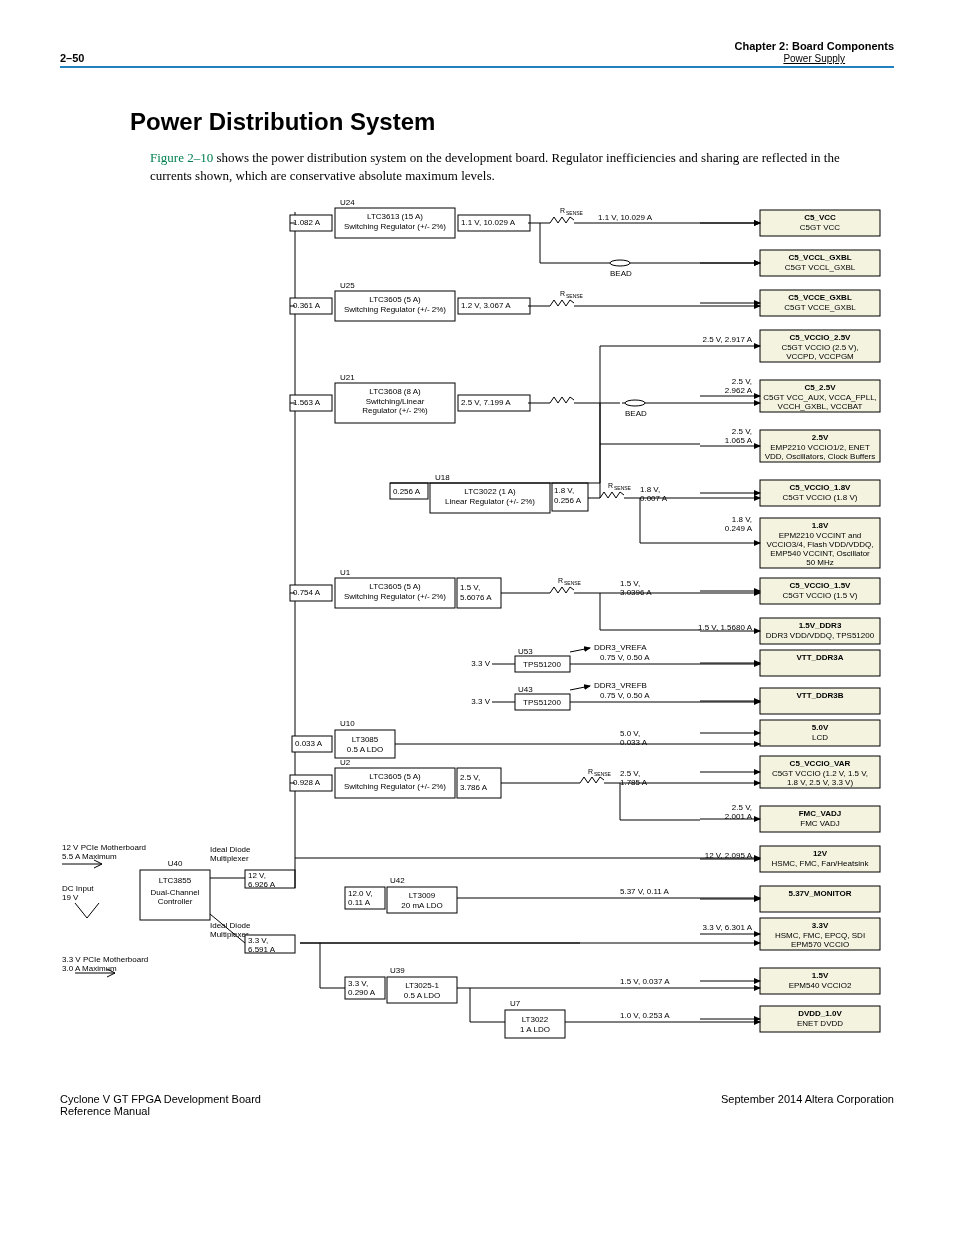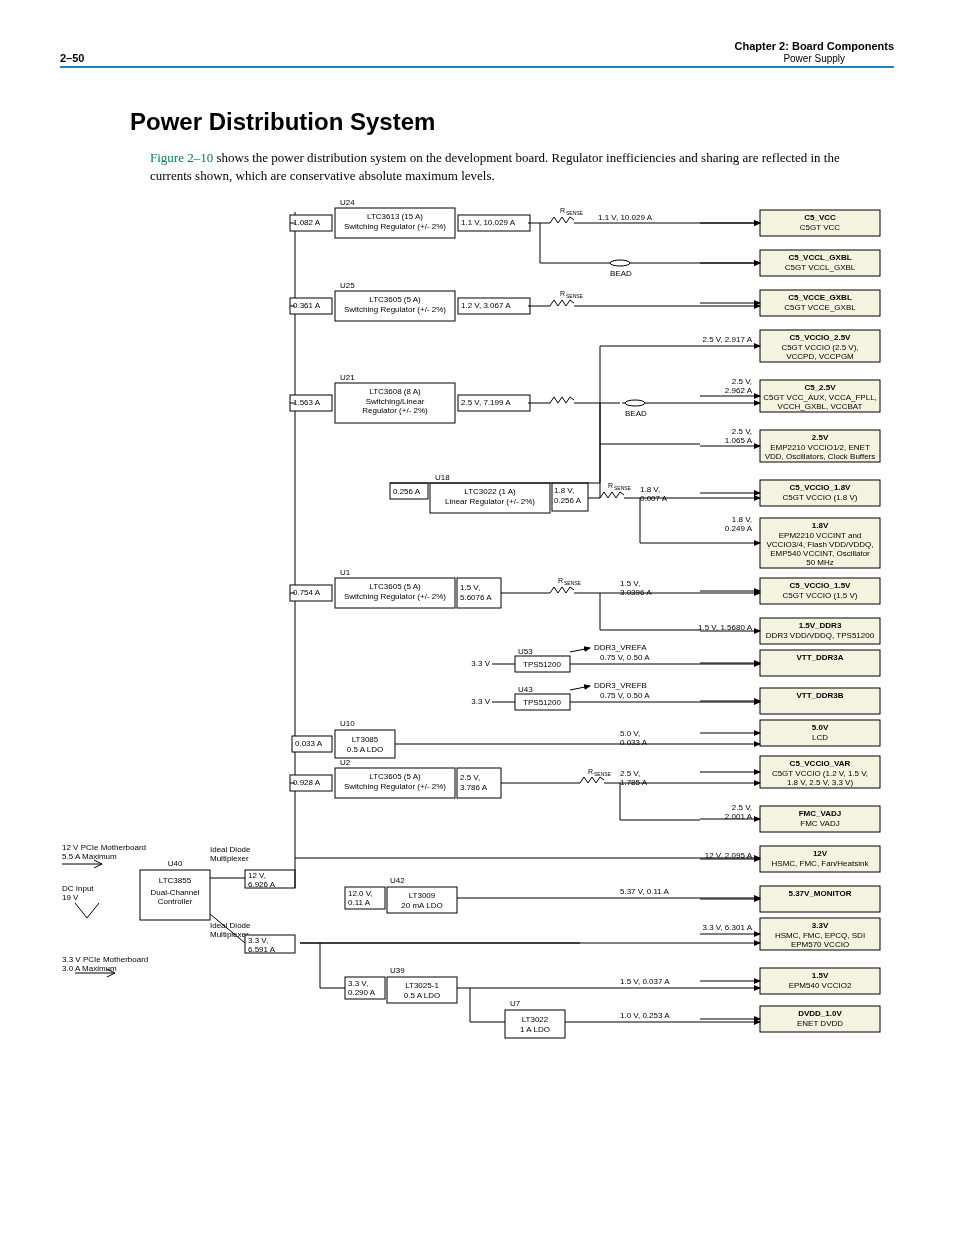--- a/index.html
+++ b/index.html
@@ -14,21 +14,21 @@
   }
   .header-row {
     display: flex;
     justify-content: space-between;
     align-items: flex-end;
     border-bottom: 2px solid #2080c0;
     padding-bottom: 2px;
   }
   .hdr-left { font-size: 11px; font-weight: bold; }
   .hdr-right { text-align: center; font-size: 11px; font-weight: bold; }
-  .hdr-right-sub { font-weight: normal; font-size: 10px; }
+  .hdr-right-sub { font-weight: normal; font-size: 10px; text-decoration: underline; }
   h1.section-title {
     font-family: Arial, Helvetica, sans-serif;
     font-weight: bold;
     font-size: 24px;
     margin: 40px 0 4px 70px;
   }
   .intro-para {
     font-family: 'Palatino Linotype','Book Antiqua', serif;
     font-size: 13px;
     margin-left: 90px;
@@ -374,14 +374,20 @@
           <text x="475" y="824" font-family="Arial" font-size="8" font-weight="normal" text-anchor="middle">LT3022</text>
           <text x="475" y="834" font-family="Arial" font-size="8" font-weight="normal" text-anchor="middle">1 A LDO</text>
           <line x1="410" y1="790" x2="410" y2="824" stroke="#000" stroke-width="1" marker-end=""></line>
           <line x1="410" y1="824" x2="445" y2="824" stroke="#000" stroke-width="1" marker-end=""></line>
           <line x1="505" y1="824" x2="700" y2="824" stroke="#000" stroke-width="1" marker-end="url(#arrow)"></line>
           <text x="560" y="820" font-family="Arial" font-size="8" font-weight="normal" text-anchor="start">1.0 V, 0.253 A</text>
         </g>
     </svg>
   </div>
 
+  <div class="footer-row">
+    <div>
+      <span>Cyclone V GT FPGA Development Board</span><br><span>Reference Manual</span>
+    </div>
+    <div>September 2014   Altera Corporation</div>
+  </div>
 
 </div>
 
 </body></html>

